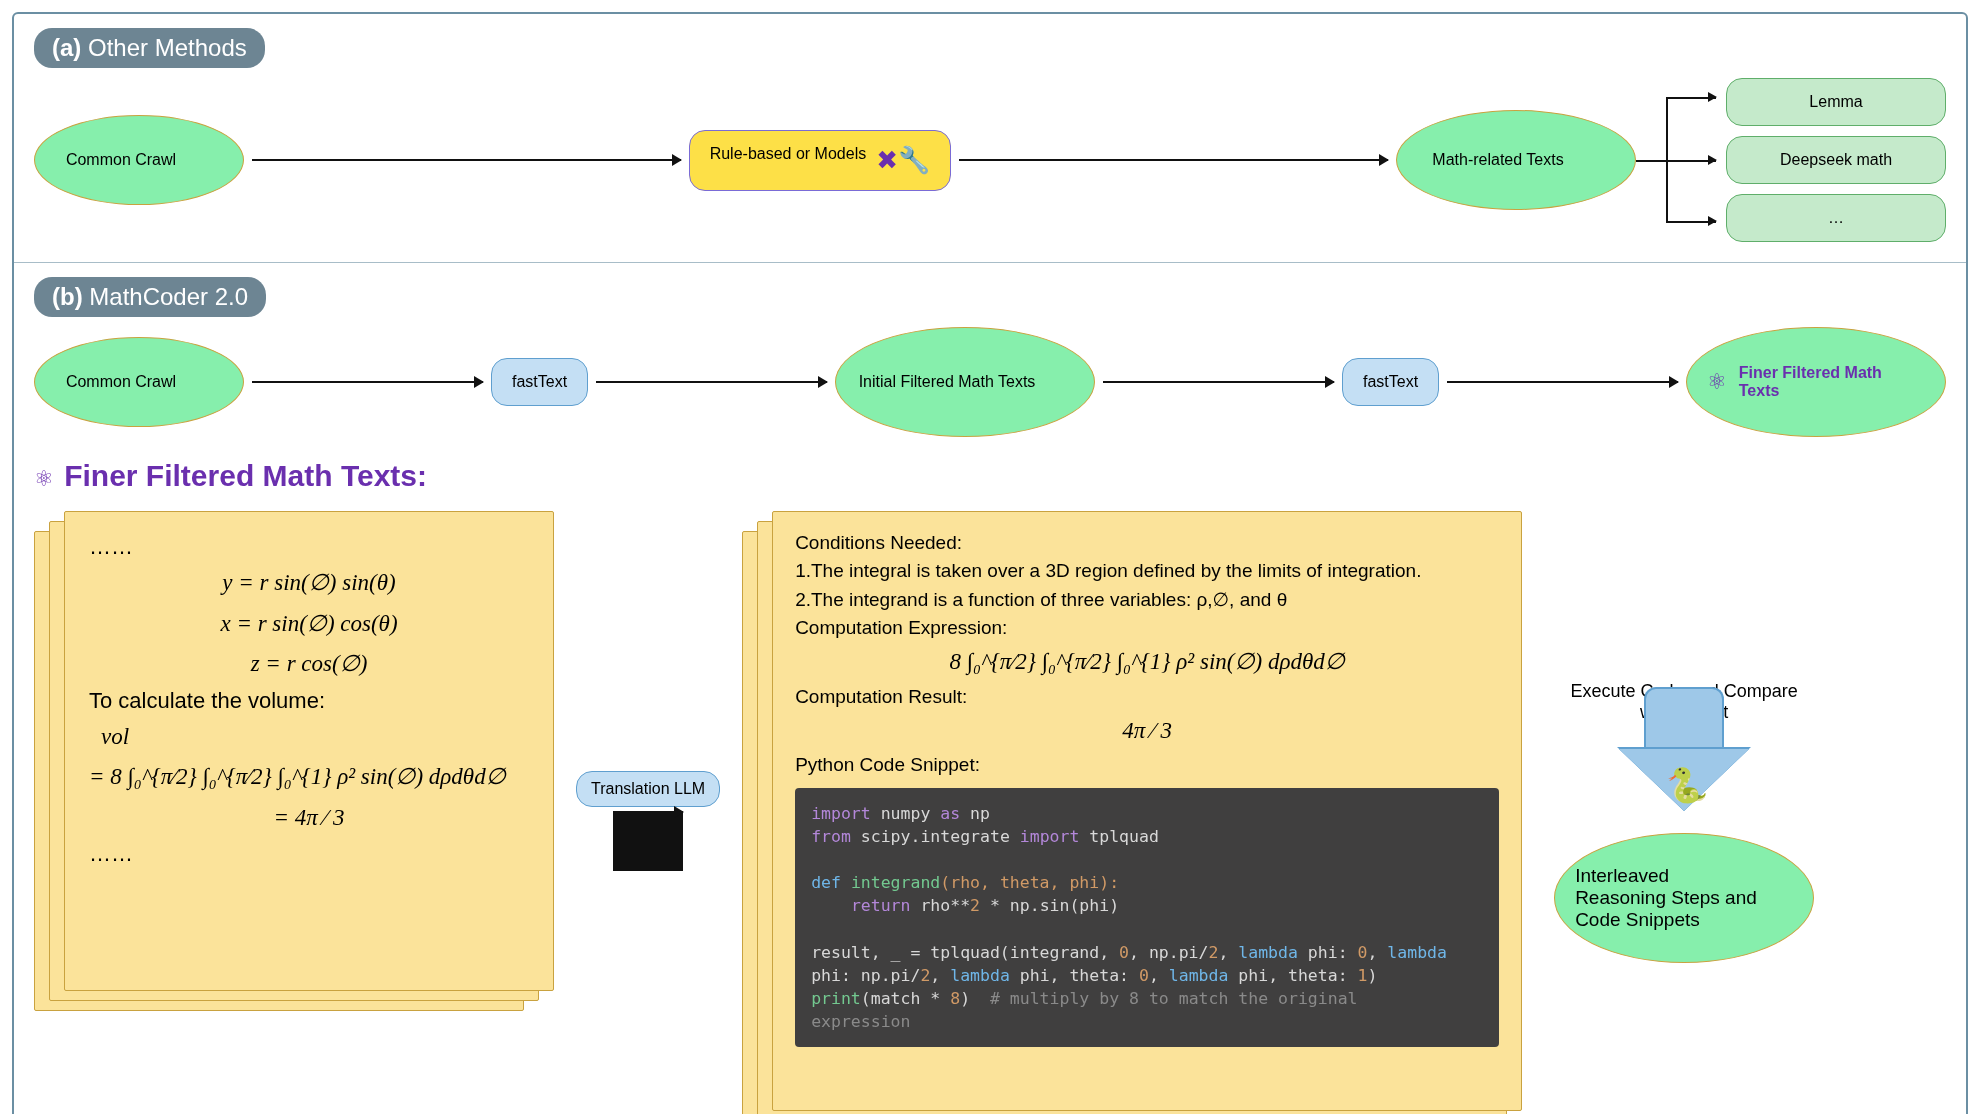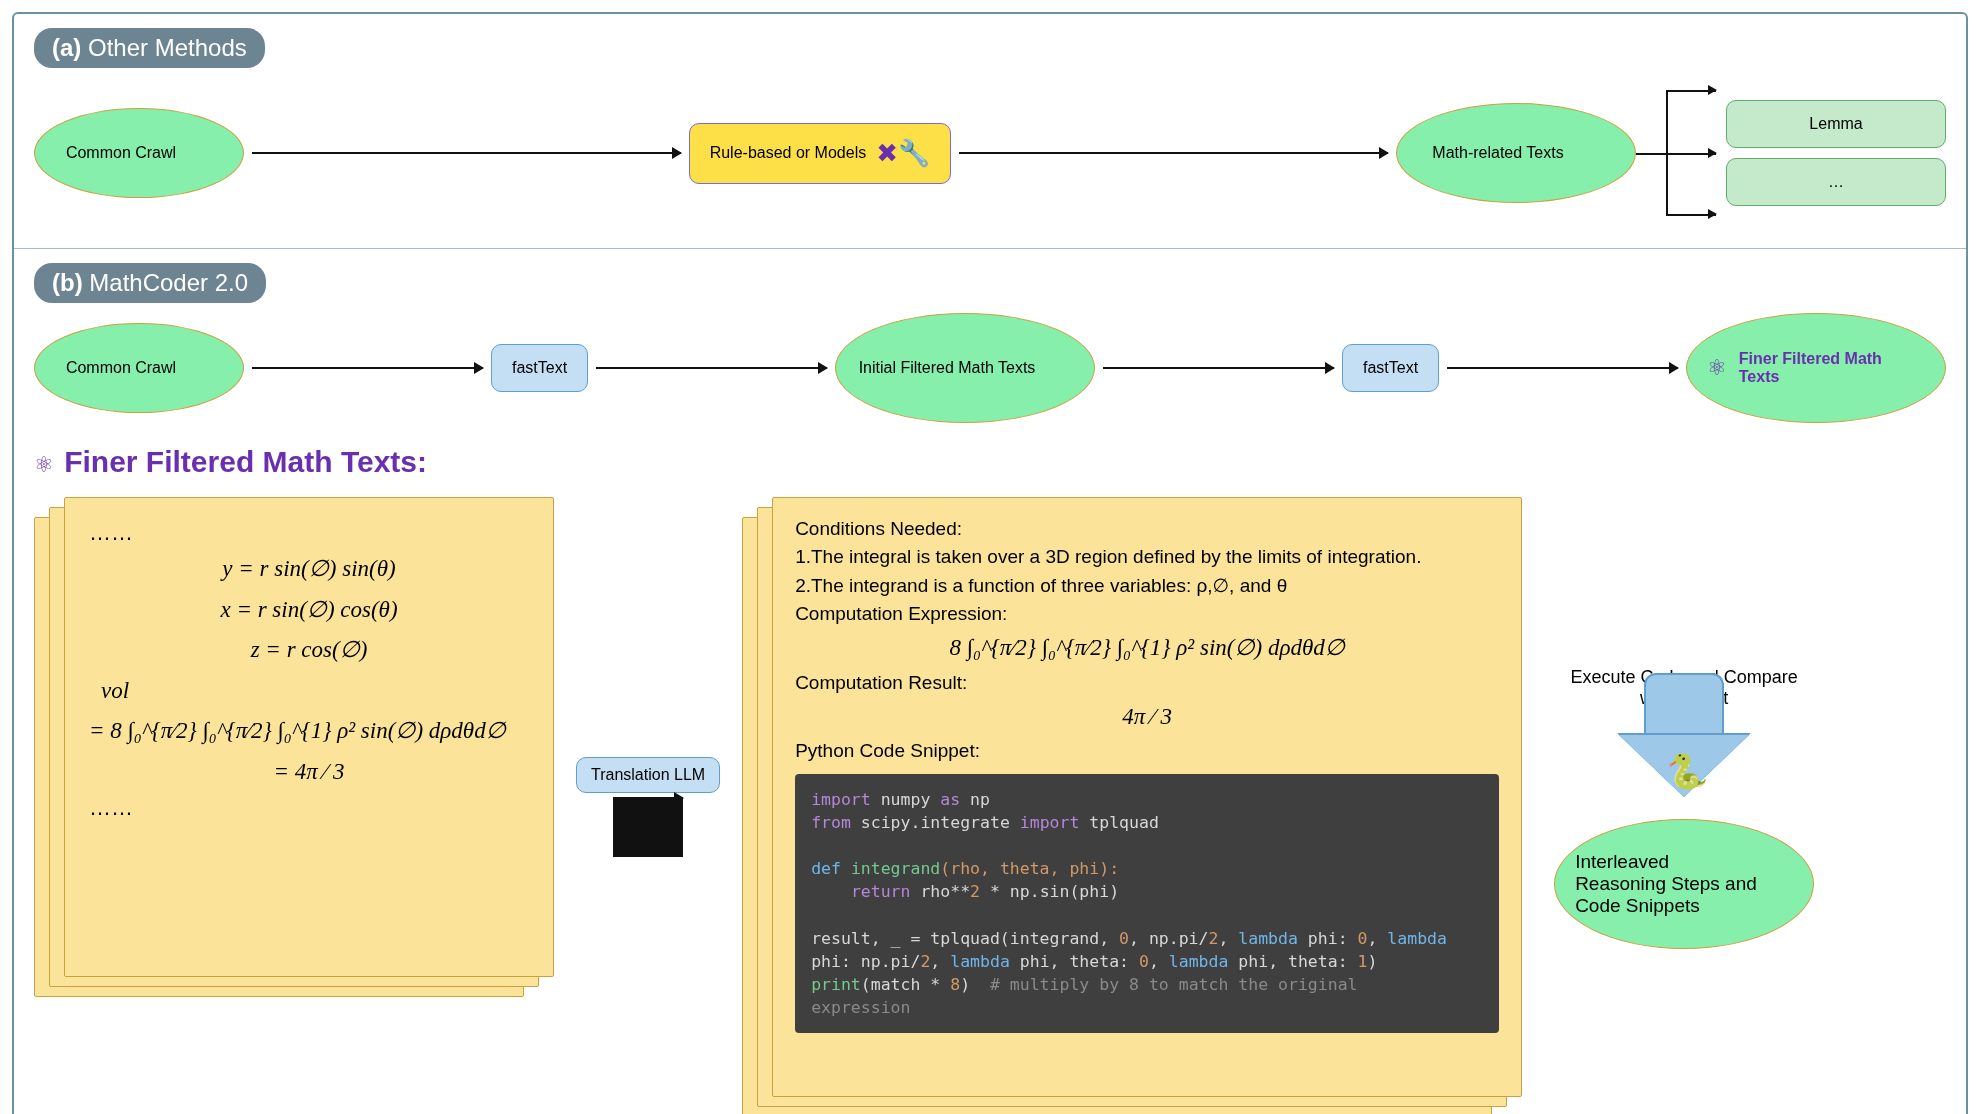--- a/index.html
+++ b/index.html
@@ -41,23 +41,23 @@
     border-radius: 50%;
     width: 210px;
     height: 90px;
     display:flex;align-items:center;justify-content:center;
     gap:8px;
     padding: 8px 20px;
   }
   .ellipse.wide { width: 240px; height: 100px; }
   .ellipse.xwide { width: 260px; height: 110px; }
   .rect {
-    border-radius: 10px;
+    border-radius: 16px;
     padding: 14px 20px;
-    display:flex;align-items:center;gap:10px;
+    display:flex;align-items:flex-start;gap:10px;
   }
   .rect.purple { background:#fde047; border:1.5px solid #7a6bd6; }
   .rect.blue   { background:#c4dff4; border:1.5px solid #5f9fcf; }
   .rect.green  { background:#c5eacb; border:1.5px solid #5fae6a; justify-content:center; width:220px; height:48px; }
   .arrow {
     flex:1;
     height:2px;
     background:#111;
     position:relative;
     margin:0 8px;
@@ -168,20 +168,23 @@
             <div class="vbar"></div>
           <div class="h h1"></div>
             <div class="h h2"></div>
             <div class="h h3"></div>
         </div>
         <div class="vstack">
           <div class="rect green">
               <span>Lemma</span>
             </div>
           <div class="rect green">
+              <span>Deepseek math</span>
+            </div>
+          <div class="rect green">
               <span>…</span>
             </div>
         </div>
       </div>
     </div>
   </div>
 
   <div class="panel">
     <div class="panel-label">
       <span>(b)</span>
@@ -222,20 +225,21 @@
     <div class="b-content">
 
       <div class="card-stack">
         <div class="page p1"></div>
           <div class="page p2"></div>
         <div class="page p3">
           <div>……</div>
           <div class="math">y = r sin(∅) sin(θ)</div>
           <div class="math">x = r sin(∅) cos(θ)</div>
           <div class="math">z = r cos(∅)</div>
+          <div style="font-size:22px">To calculate the volume:</div>
           <div class="math left" style="padding-left:12px">vol</div>
           <div class="math left">= 8 ∫₀^{π⁄2} ∫₀^{π⁄2} ∫₀^{1} ρ² sin(∅) dρdθd∅</div>
           <div class="math">= 4π ⁄ 3</div>
           <div>……</div>
         </div>
       </div>
 
       <div class="tl-llm" style="align-self:center">
         <div class="rect blue" style="text-align:center;flex-direction:column;padding:8px 14px">
           <span>Translation LLM</span>

